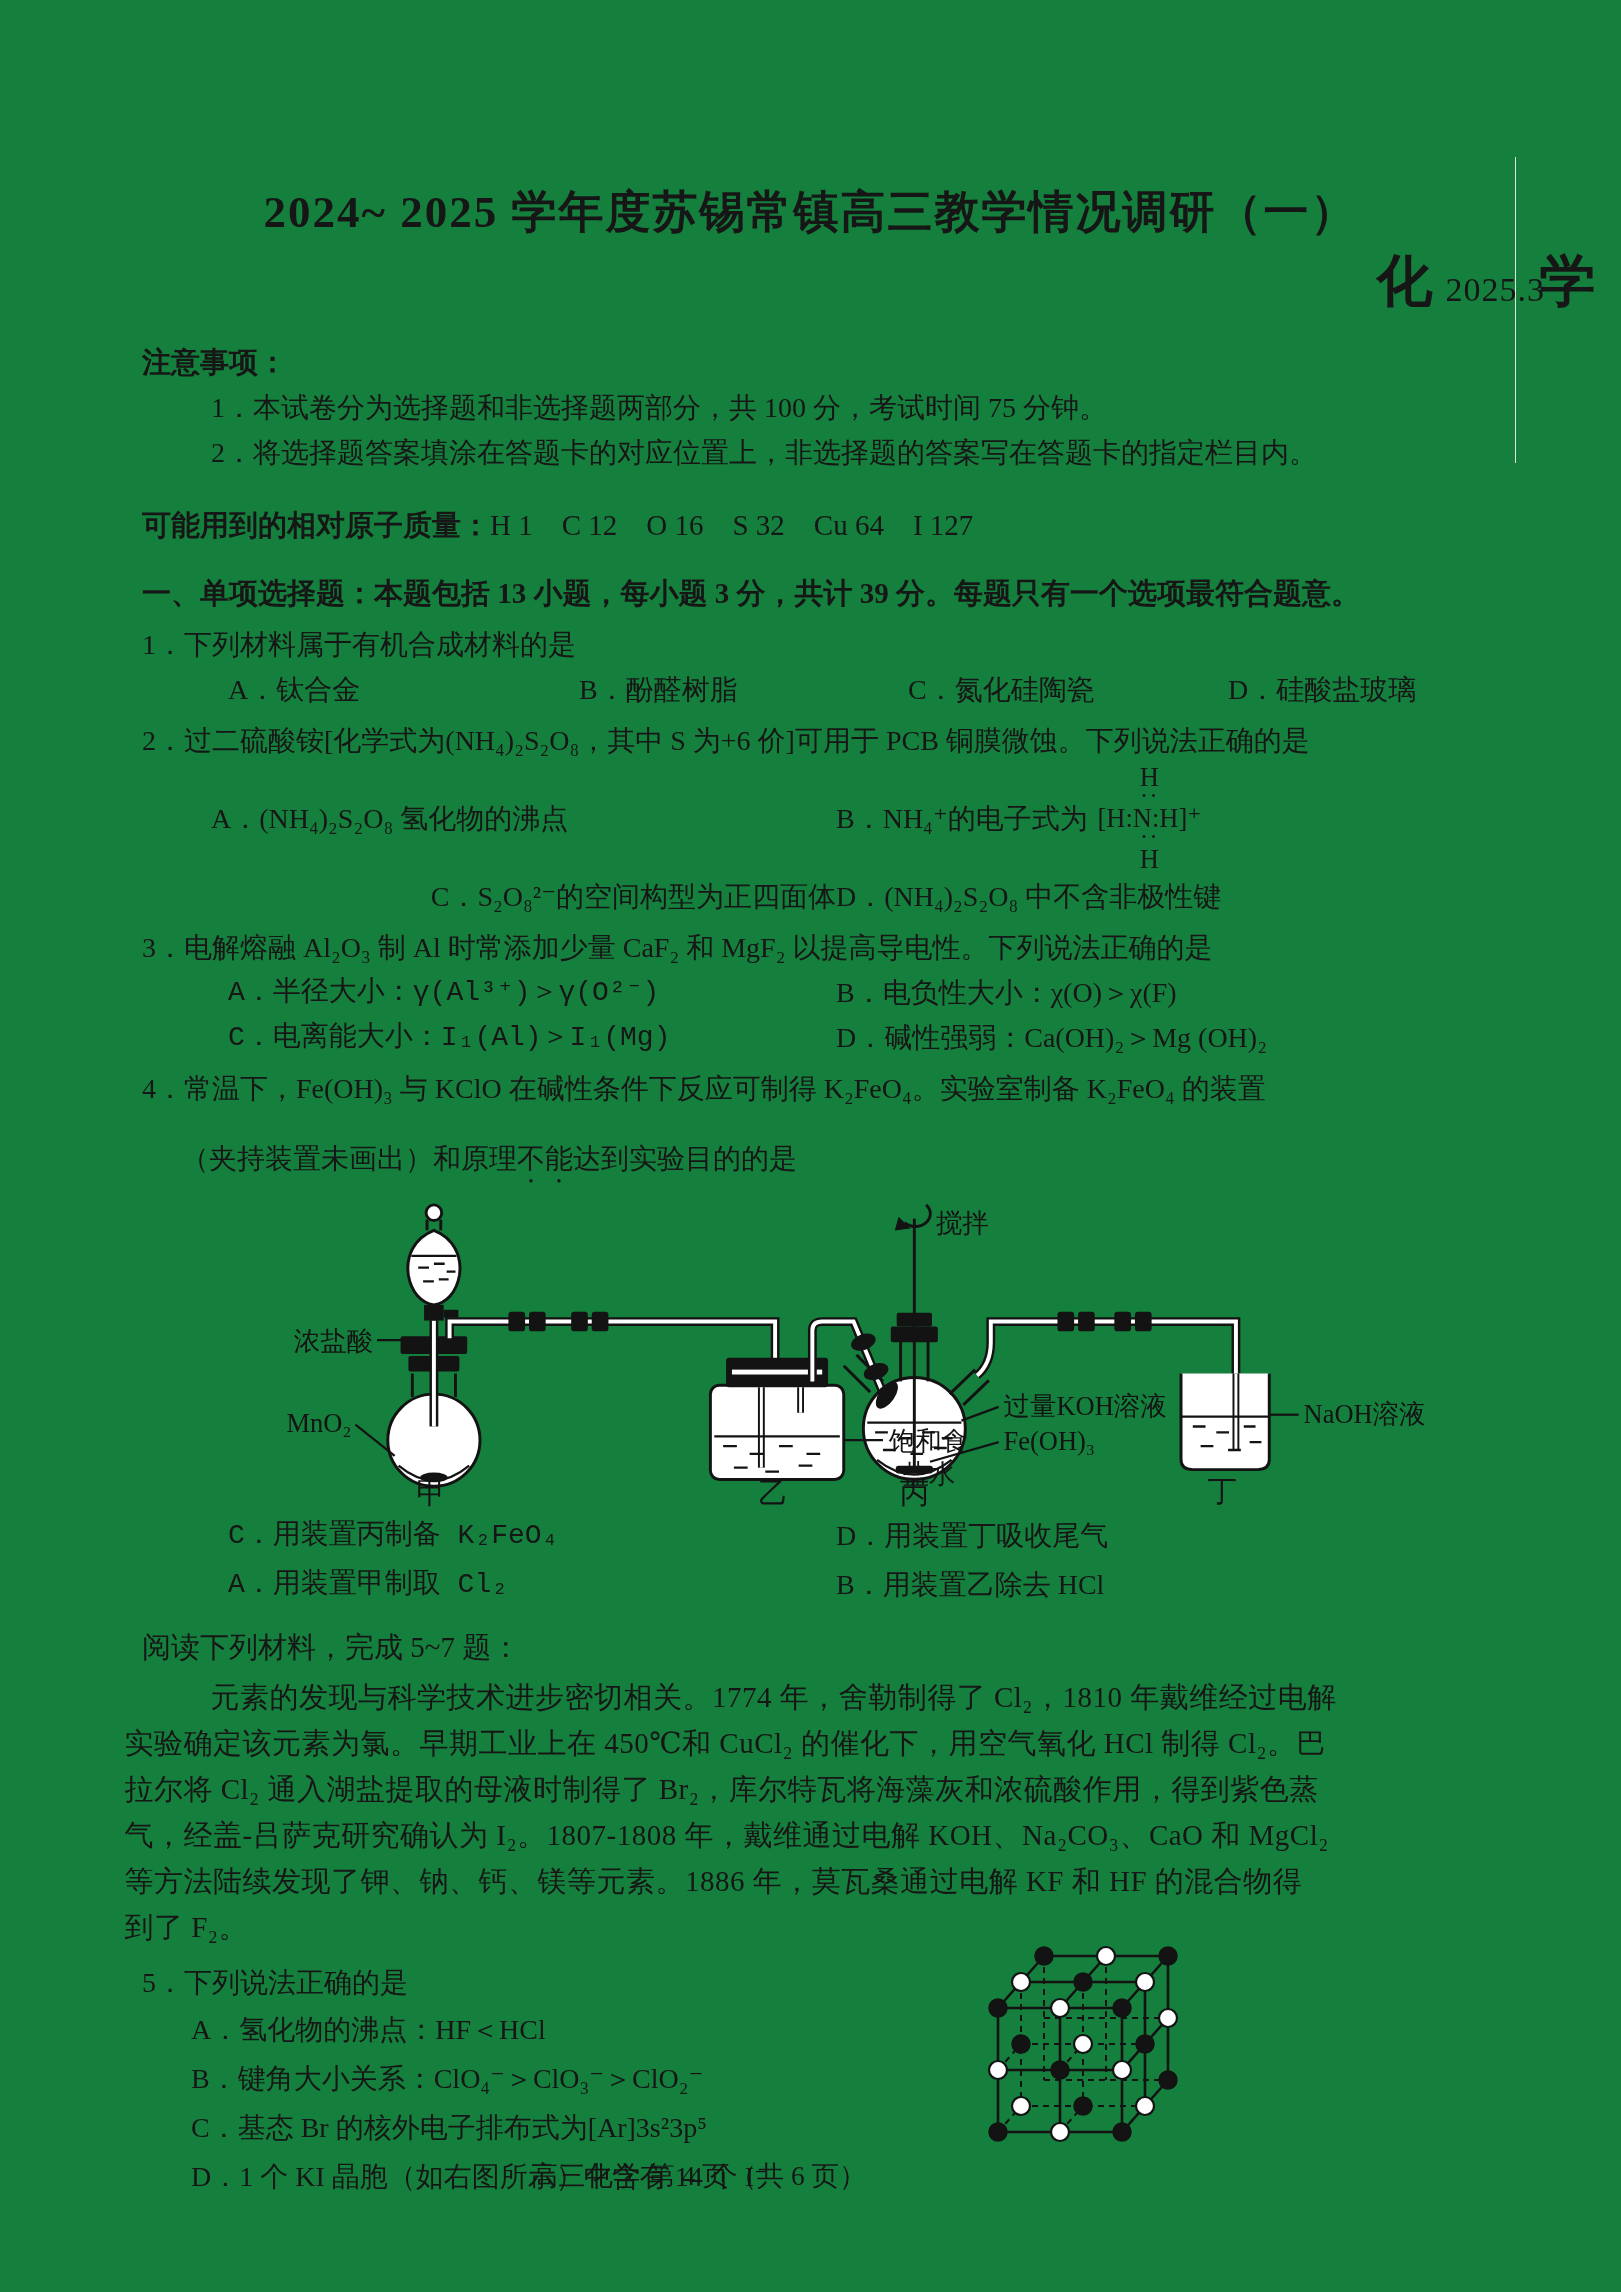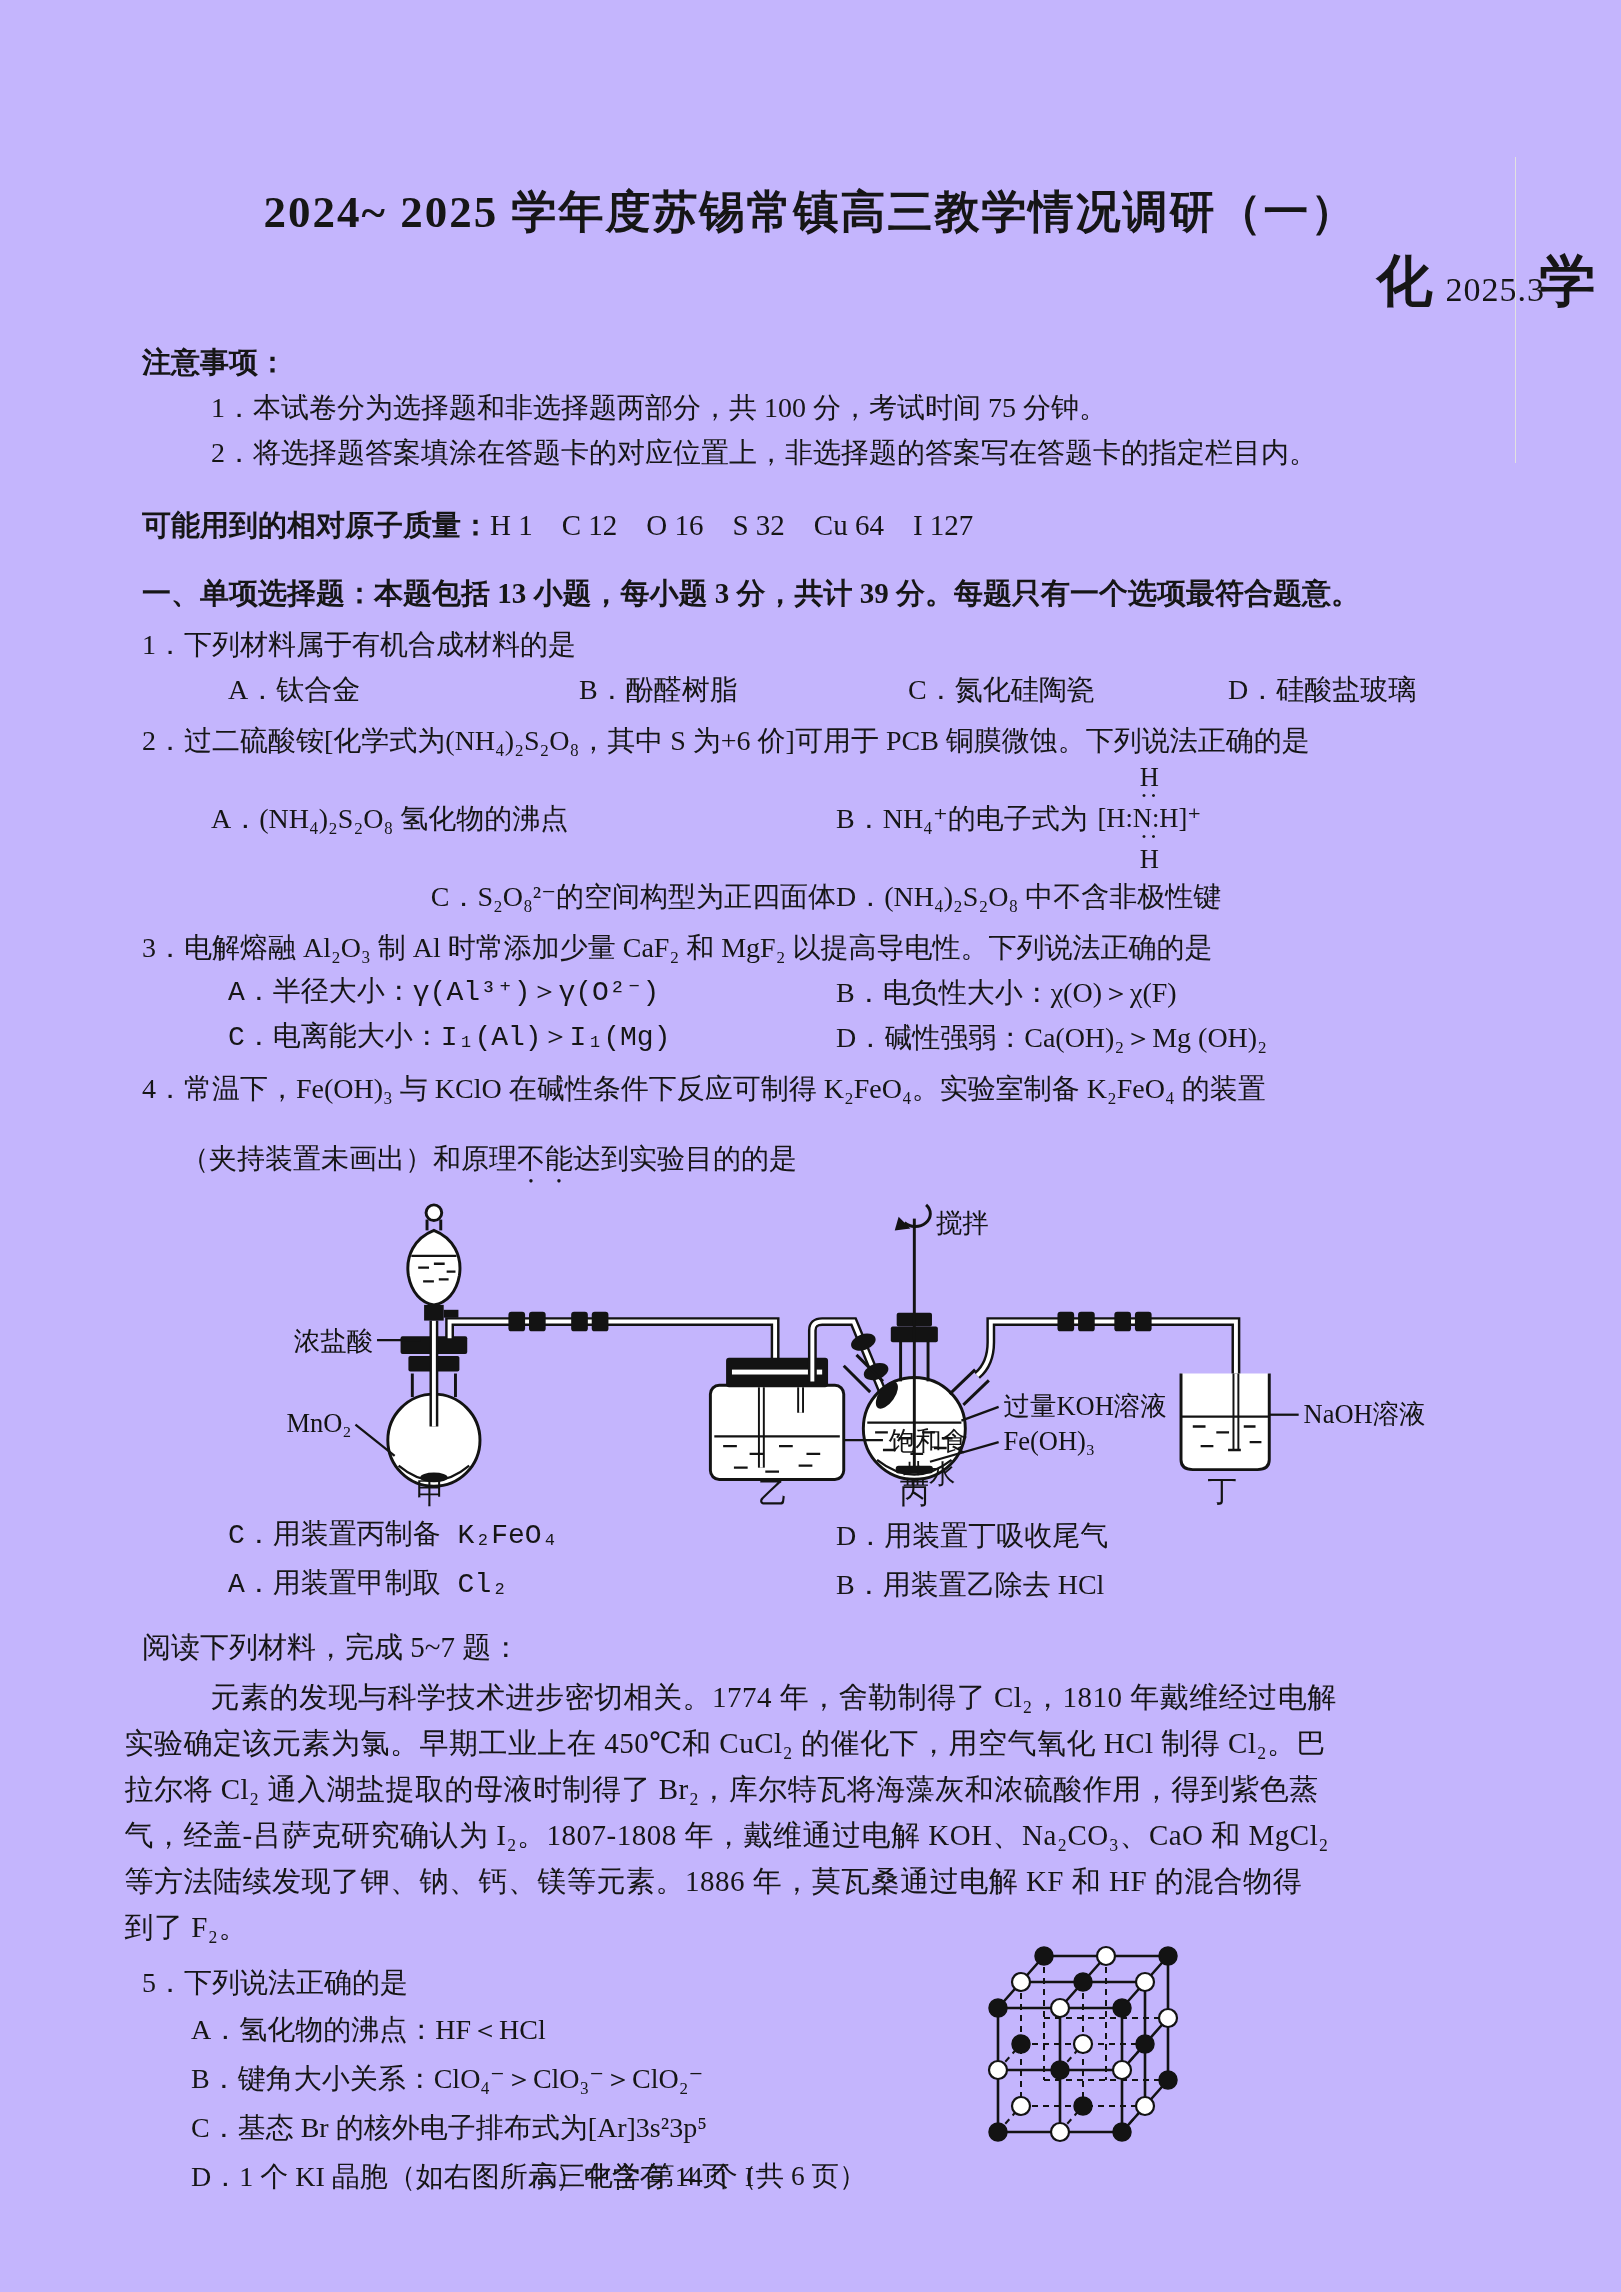--- a/index.html
+++ b/index.html
@@ -1,20 +1,20 @@
 <!DOCTYPE html>
 <html><head>
 <meta charset="utf-8">
 <style>
   html,body{margin:0;padding:0;background:#e9e9e7;}
   .page{
     position:relative;
     width:1621px;height:2293px;
     margin:0 auto;
-    background:#c4b5fd;
+    background:#15803d;
     color:#161616;
     font-family:"Liberation Serif","DejaVu Serif",serif;
     overflow:hidden;
   }
   .content{padding:0 118px 0 142px;}
   .t1{margin:0;padding-top:182px;text-align:center;font-size:45px;font-weight:700;letter-spacing:2px;}
   .subject-row{position:relative;text-align:right;margin-top:2px;height:69px;}
   .subject{font-size:56px;font-weight:700;letter-spacing:25.5px;}
   .date{position:absolute;right:76px;bottom:4px;font-size:34px;letter-spacing:1px;}
   p{margin:0;}

